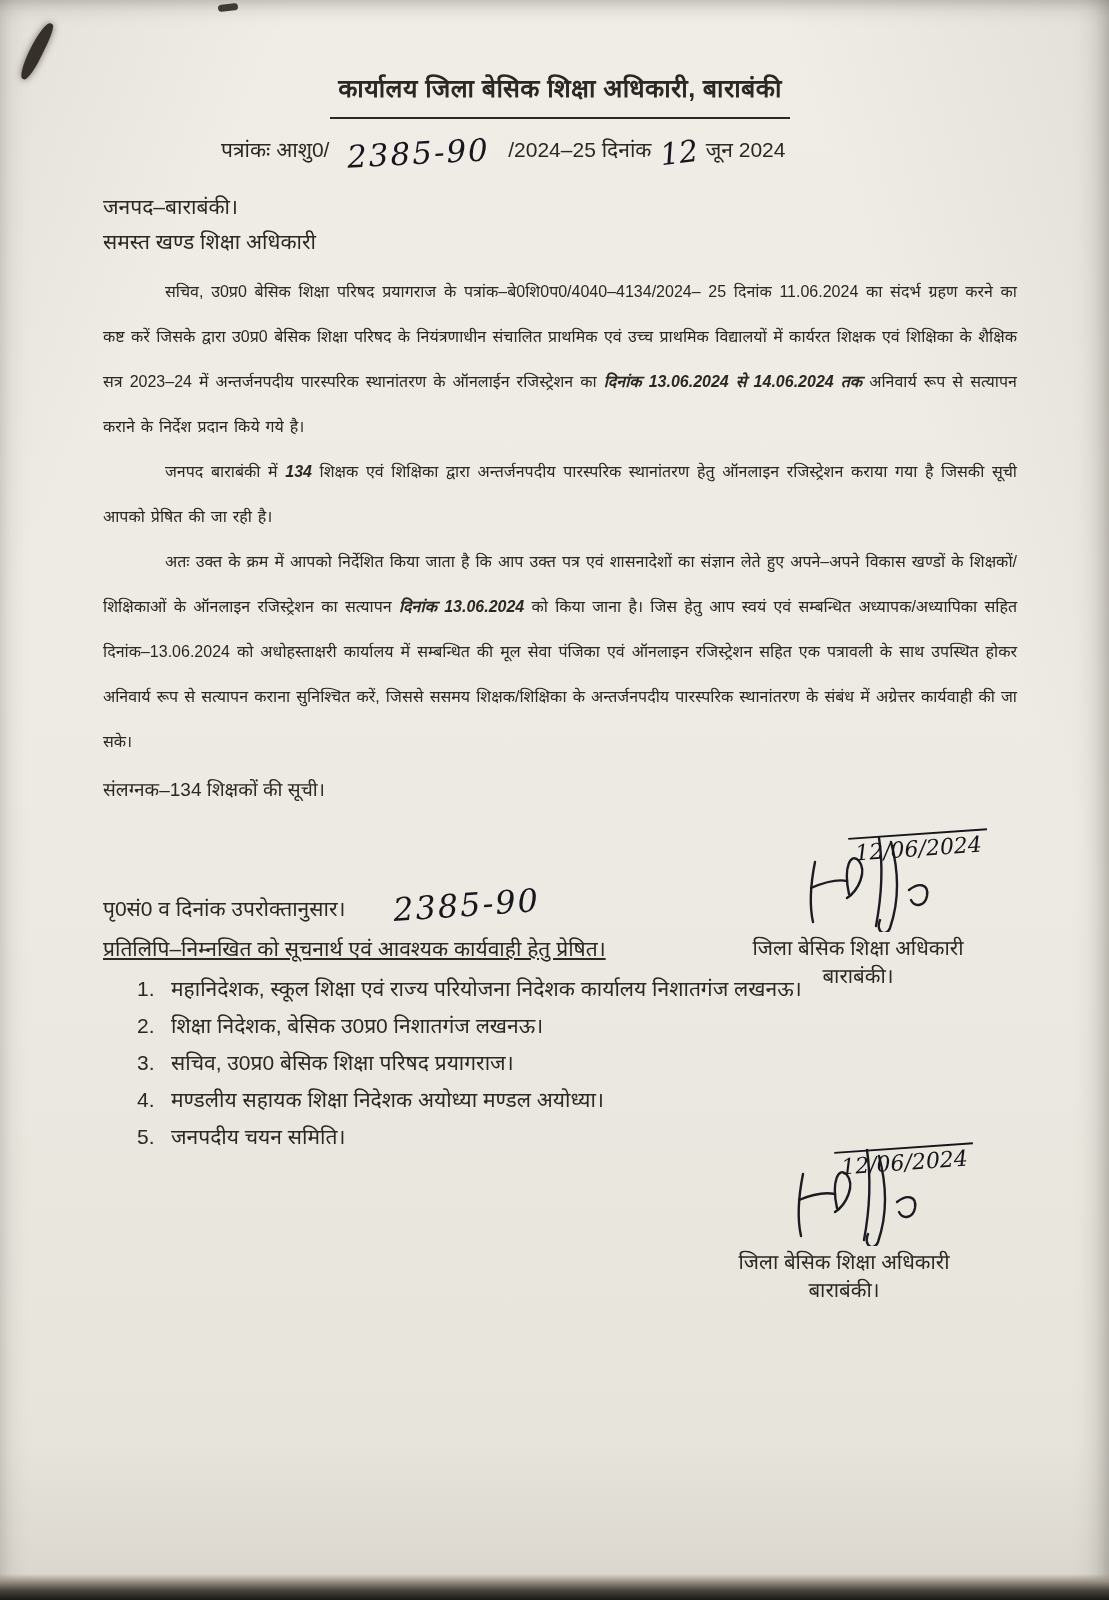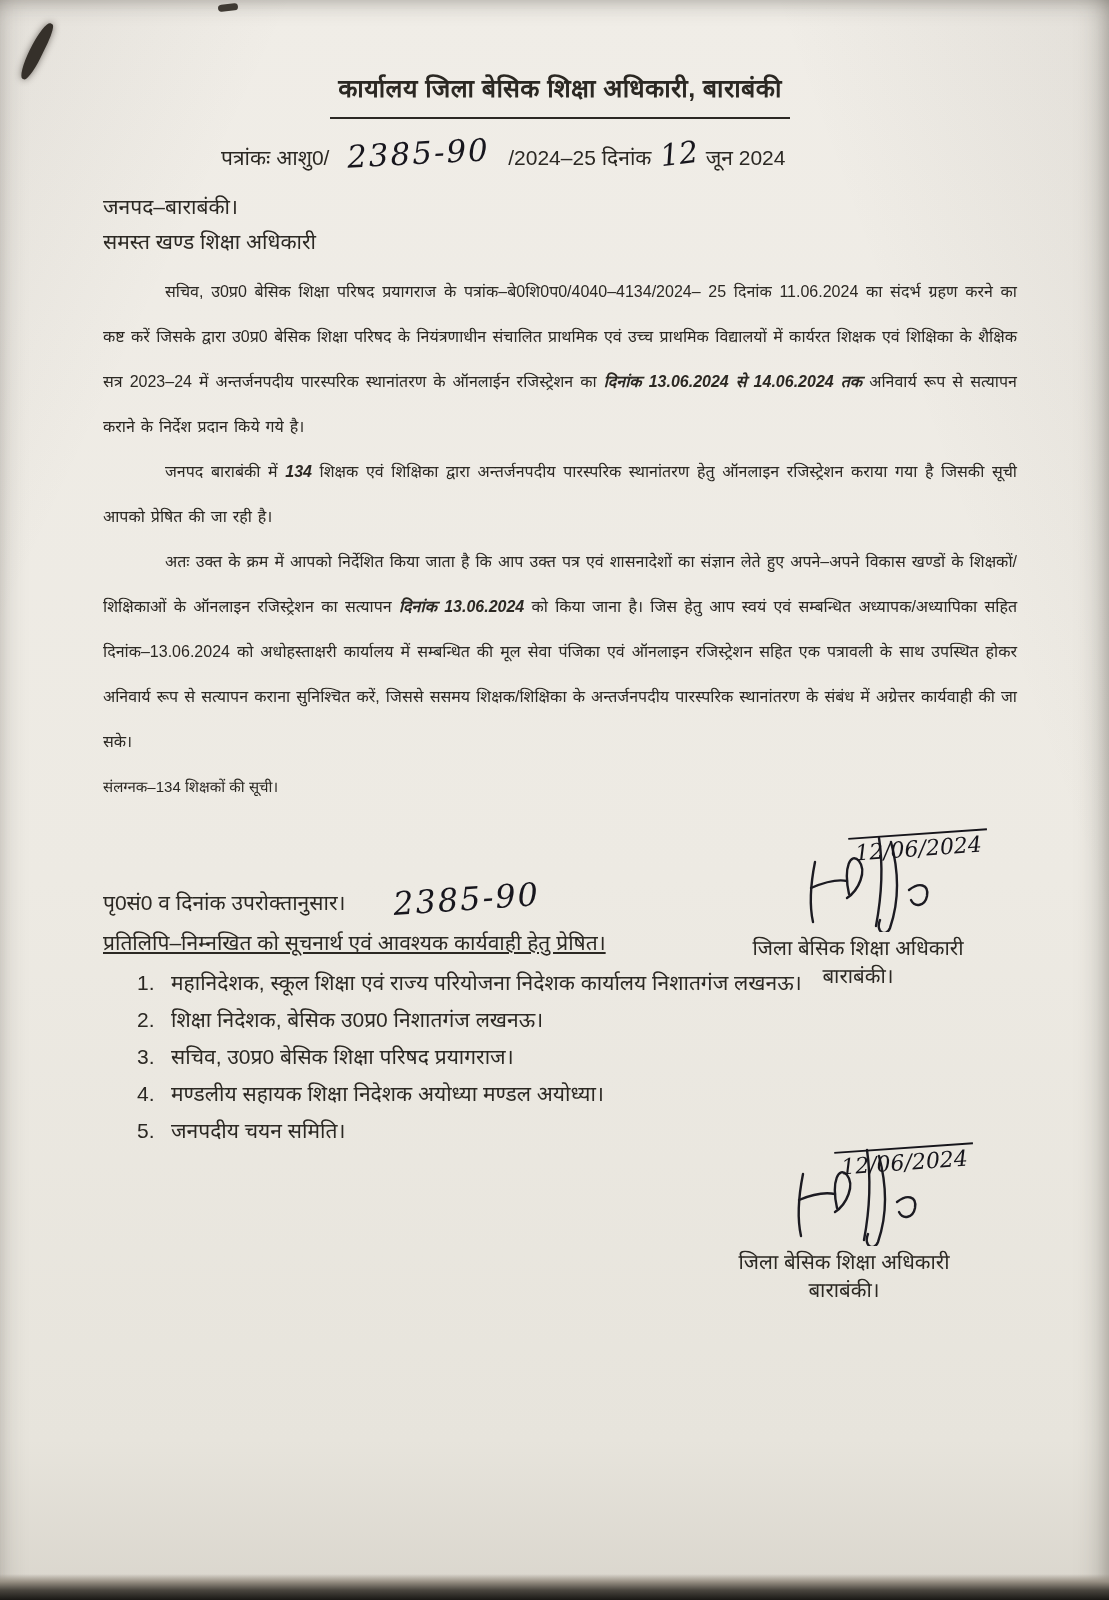--- a/index.html
+++ b/index.html
@@ -48,35 +48,35 @@
 
   
   .title-wrap { text-align: center; margin-bottom: 16px; }
   .title {
     display: inline-block; margin: 0;
     font-size: 25px; font-weight: 700; letter-spacing: 0.4px;
     border-bottom: 2px solid #2b2823; padding: 0 8px 13px;
   }
   .ref-line {
     margin: 0 0 18px 118px; font-size: 21px;
-    display: flex; align-items: flex-end;
+    display: flex; align-items: flex-start;
   }
   .hw {
     font-family: "DejaVu Serif", "Liberation Serif", serif;
     font-style: italic; color: #17161d;
   }
   .hw-number { font-size: 31px; letter-spacing: 2px; transform: rotate(-3deg); margin: 0 18px; }
   .hw-day { font-size: 30px; transform: rotate(-7deg); margin: 0 8px; }
   .addressee { font-size: 21px; line-height: 35px; margin-bottom: 10px; }
   .body-para {
     margin: 0; font-size: 16px; line-height: 45px;
     text-align: justify; text-indent: 62px; word-spacing: 1.5px;
   }
   .emph { font-weight: 700; font-style: italic; }
-  .enclosure { font-size: 15px; margin-top: 12px; }
+  .enclosure { font-size: 19px; margin-top: 12px; }
 
   
   .sig-block { position: absolute; text-align: center; }
   .sig1 { top: 842px; right: 86px; width: 330px; }
   .sig2 { top: 1156px; right: 100px; width: 330px; }
   .sig-draw { position: relative; height: 84px; }
   .sig-draw svg { position: absolute; right: 46px; top: -10px; }
   .sig-date {
     display: inline-block;
     border-top: 2.5px solid #16151b;

